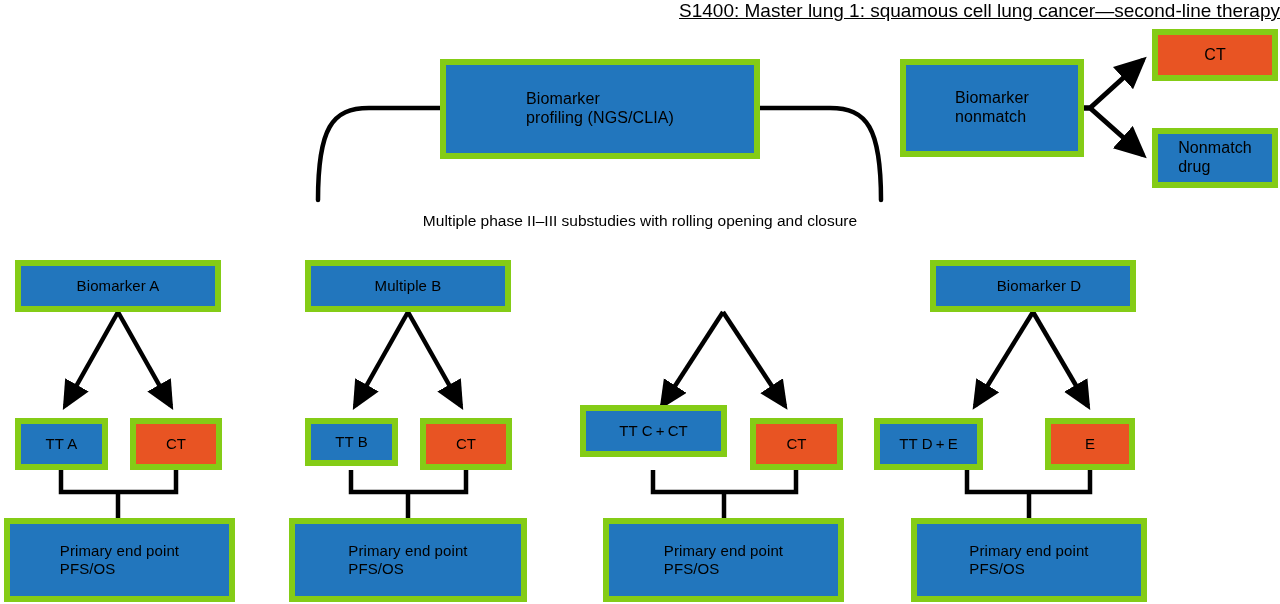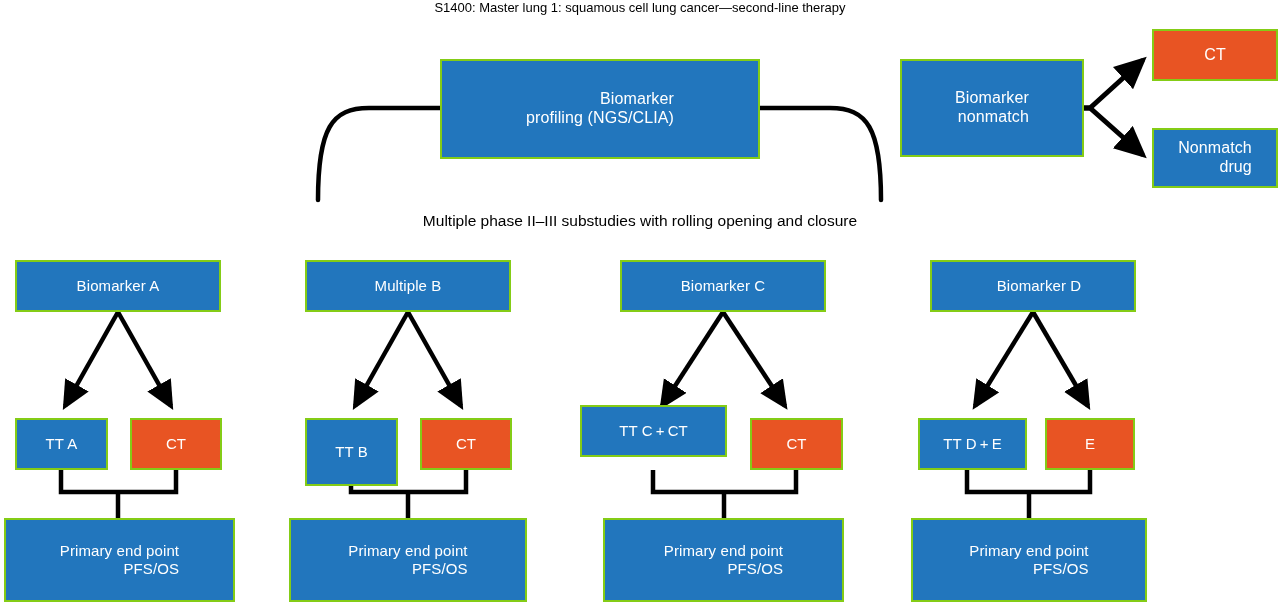--- a/index.html
+++ b/index.html
@@ -28,45 +28,46 @@
     position: absolute;
     left: 0; top: 0;
     width: 1280px;
     height: 604px;
     pointer-events: none;
   }
 
   .node {
     position: absolute;
     box-sizing: border-box;
-    border: 2px solid #84cc16;
+    border: 6px solid #84cc16;
     display: flex;
     align-items: center;
     justify-content: center;
-    text-align: right;
-    color: #ffffff;
+    text-align: left;
+    color: #000000;
     line-height: 1.18;
     letter-spacing: 0.1px;
     white-space: pre-line;
     font-size: 15px;
   }
   .node.blue   { background: #2276bd; }
   .node.orange { background: #e85423; }
 
   .caption {
     position: absolute;
     color: #000000;
     white-space: nowrap;
   }
   #title-text {
-    font-size: 13px;
+    font-size: 19px;
     left: 0;
     top: 0;
     width: 1280px;
-    text-align: center;
+    text-align: right;
+    text-decoration: underline;
   }
   #substudies-caption {
     font-size: 15.5px;
     left: 0;
     top: 212px;
     width: 1280px;
     text-align: center;
   }
 
   
@@ -75,25 +76,25 @@
   #node-nm-ct       { left: 1152px; top: 29px;  width: 126px; height: 52px;  font-size: 16px; }
   #node-nm-drug     { left: 1152px; top: 128px; width: 126px; height: 60px;  font-size: 16px; }
 
   #node-bm-a        { left: 15px;   top: 260px; width: 206px; height: 52px; }
   #node-bm-b        { left: 305px;  top: 260px; width: 206px; height: 52px; }
   #node-bm-c        { left: 620px;  top: 260px; width: 206px; height: 52px; }
   #node-bm-d        { left: 930px;  top: 260px; width: 206px; height: 52px; padding-left: 12px; }
 
   #node-tt-a        { left: 15px;   top: 418px; width: 93px;  height: 52px; }
   #node-ct-a        { left: 130px;  top: 418px; width: 92px;  height: 52px; }
-  #node-tt-b        { left: 305px;  top: 418px; width: 93px;  height: 68px; }
+  #node-tt-b        { left: 305px;  top: 418px; width: 93px;  height: 48px; }
   #node-ct-b        { left: 420px;  top: 418px; width: 92px;  height: 52px; }
   #node-tt-c        { left: 580px;  top: 405px; width: 147px; height: 52px; }
   #node-ct-c        { left: 750px;  top: 418px; width: 93px;  height: 52px; }
-  #node-tt-d        { left: 918px;  top: 418px; width: 109px; height: 52px; }
+  #node-tt-d        { left: 874px;  top: 418px; width: 109px; height: 52px; }
   #node-ct-d        { left: 1045px; top: 418px; width: 90px;  height: 52px; }
 
   #node-pep-a       { left: 4px;    top: 518px; width: 231px; height: 84px; }
   #node-pep-b       { left: 289px;  top: 518px; width: 238px; height: 84px; }
   #node-pep-c       { left: 603px;  top: 518px; width: 241px; height: 84px; }
   #node-pep-d       { left: 911px;  top: 518px; width: 236px; height: 84px; }
 </style>
 </head>
 <body>
 
@@ -173,21 +174,20 @@
   <div class="node orange" id="node-ct-a">CT</div>
   <div class="node blue" id="node-pep-a">Primary end point
 PFS/OS</div>
 
   <div class="node blue" id="node-bm-b">Multiple B</div>
   <div class="node blue" id="node-tt-b">TT B</div>
   <div class="node orange" id="node-ct-b">CT</div>
   <div class="node blue" id="node-pep-b">Primary end point
 PFS/OS</div>
 
-  <div class="node blue" id="node-bm-c">Biomarker C</div>
   <div class="node blue" id="node-tt-c">TT C + CT</div>
   <div class="node orange" id="node-ct-c">CT</div>
   <div class="node blue" id="node-pep-c">Primary end point
 PFS/OS</div>
 
   <div class="node blue" id="node-bm-d">Biomarker D</div>
   <div class="node blue" id="node-tt-d">TT D + E</div>
   <div class="node orange" id="node-ct-d">E</div>
   <div class="node blue" id="node-pep-d">Primary end point
 PFS/OS</div>

